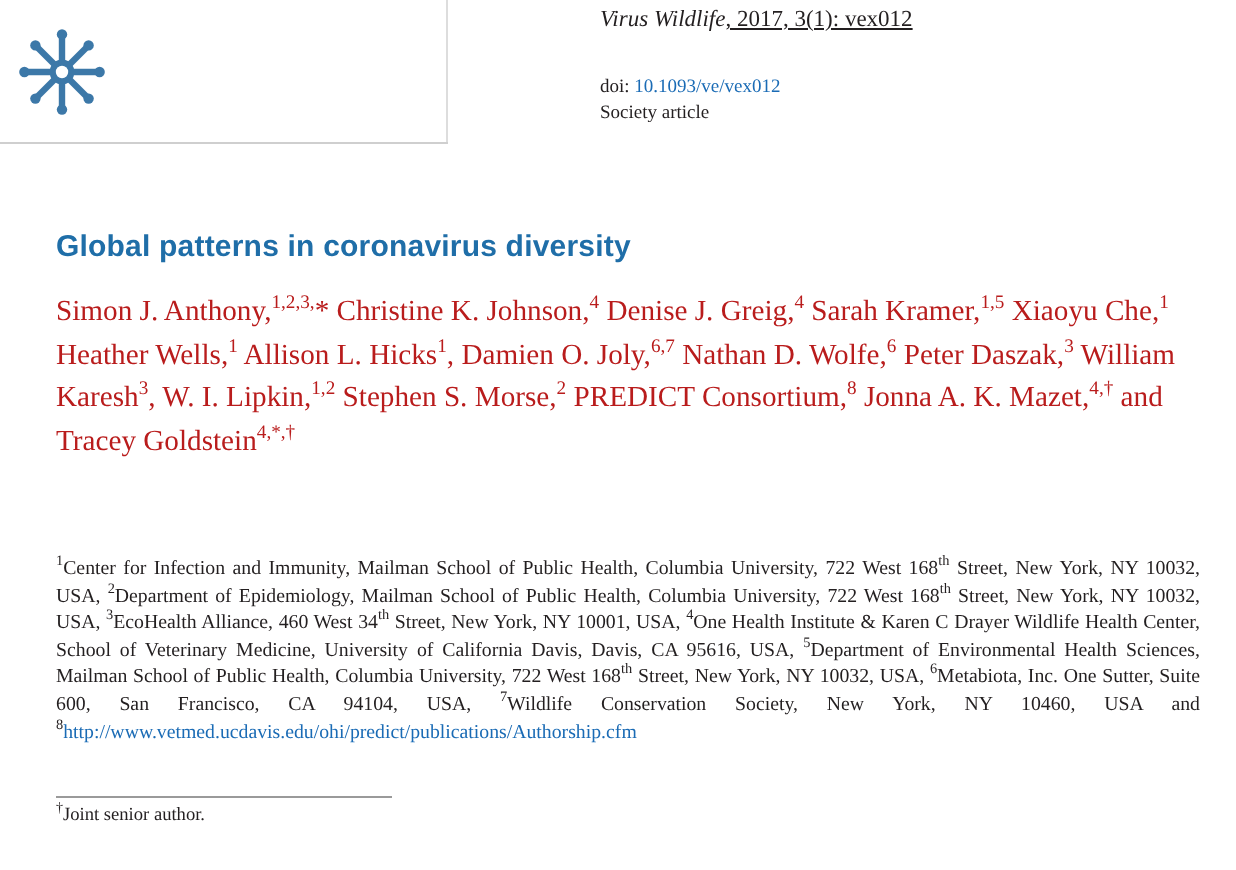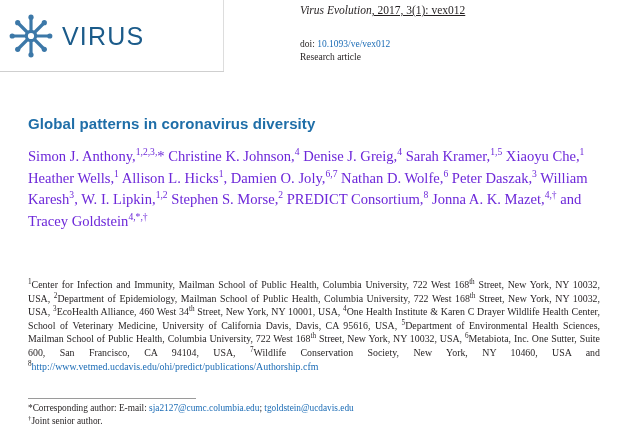--- a/index.html
+++ b/index.html
@@ -110,21 +110,21 @@
   }
 
   
   .authors {
     position: absolute;
     left: 28px;
     top: 146px;
     width: 566px;
     font-size: 14.6px;
     line-height: 21.5px;
-    color: #6d28d9;
+    color: #b91c1c;
   }
   .authors sup {
     font-size: 9.6px;
     vertical-align: super;
     line-height: 0;
   }
 
   
   .affiliations {
     position: absolute;
@@ -194,38 +194,36 @@
         <circle cx="36.3" cy="36.3" r="2.6"></circle>
         <circle cx="23" cy="41.8" r="2.6"></circle>
         <circle cx="9.7" cy="36.3" r="2.6"></circle>
         <circle cx="4.2" cy="23" r="2.6"></circle>
         <circle cx="9.7" cy="9.7" r="2.6"></circle>
       </g>
       <circle cx="23" cy="23" r="3.1" fill="#ffffff"></circle>
     </svg>
   </div>
   <div class="logo-text">
-    <span class="l1">VIRUS</span>
   </div>
 </div>
 <div class="masthead-rule"></div>
 
 <div class="header-right">
   <div class="journal-line">
-    <span>Virus Evolution</span><span class="nonital">, 2017, 3(1): vex012</span>
+    <span>Virus Wildlife</span><span class="nonital">, 2017, 3(1): vex012</span>
   </div>
   <div class="doi-line">
     <span class="doi-label">doi: </span><span>10.1093/ve/vex012</span>
   </div>
-  <div class="article-type">Research article</div>
+  <div class="article-type">Society article</div>
 </div>
 
 <h1 class="title">Global patterns in coronavirus diversity</h1>
 
 <div class="authors">Simon J. Anthony,<sup>1,2,3,</sup>*<sup></sup> Christine K. Johnson,<sup>4</sup> Denise J. Greig,<sup>4</sup> Sarah Kramer,<sup>1,5</sup> Xiaoyu Che,<sup>1</sup> Heather Wells,<sup>1</sup> Allison L. Hicks<sup>1</sup>, Damien O. Joly,<sup>6,7</sup> Nathan D. Wolfe,<sup>6</sup> Peter Daszak,<sup>3</sup> William Karesh<sup>3</sup>, W. I. Lipkin,<sup>1,2</sup> Stephen S. Morse,<sup>2</sup> PREDICT Consortium,<sup>8</sup> Jonna A. K. Mazet,<sup>4,†</sup> and Tracey Goldstein<sup>4,*,†</sup></div>
 
 <div class="affiliations"><sup>1</sup>Center for Infection and Immunity, Mailman School of Public Health, Columbia University, 722 West 168<sup>th</sup> Street, New York, NY 10032, USA, <sup>2</sup>Department of Epidemiology, Mailman School of Public Health, Columbia University, 722 West 168<sup>th</sup> Street, New York, NY 10032, USA, <sup>3</sup>EcoHealth Alliance, 460 West 34<sup>th</sup> Street, New York, NY 10001, USA, <sup>4</sup>One Health Institute &amp; Karen C Drayer Wildlife Health Center, School of Veterinary Medicine, University of California Davis, Davis, CA 95616, USA, <sup>5</sup>Department of Environmental Health Sciences, Mailman School of Public Health, Columbia University, 722 West 168<sup>th</sup> Street, New York, NY 10032, USA, <sup>6</sup>Metabiota, Inc. One Sutter, Suite 600, San Francisco, CA 94104, USA, <sup>7</sup>Wildlife Conservation Society, New York, NY 10460, USA and <sup>8</sup><span class="link">http://www.vetmed.ucdavis.edu/ohi/predict/publications/Authorship.cfm</span></div>
 
 <div class="footnote-rule"></div>
 <div class="footnotes">
-  <div>*Corresponding author: E-mail: <span class="link">sja2127@cumc.columbia.edu</span>; <span class="link">tgoldstein@ucdavis.edu</span></div>
   <div><sup>†</sup>Joint senior author.</div>
 </div>
 
 </body></html>

